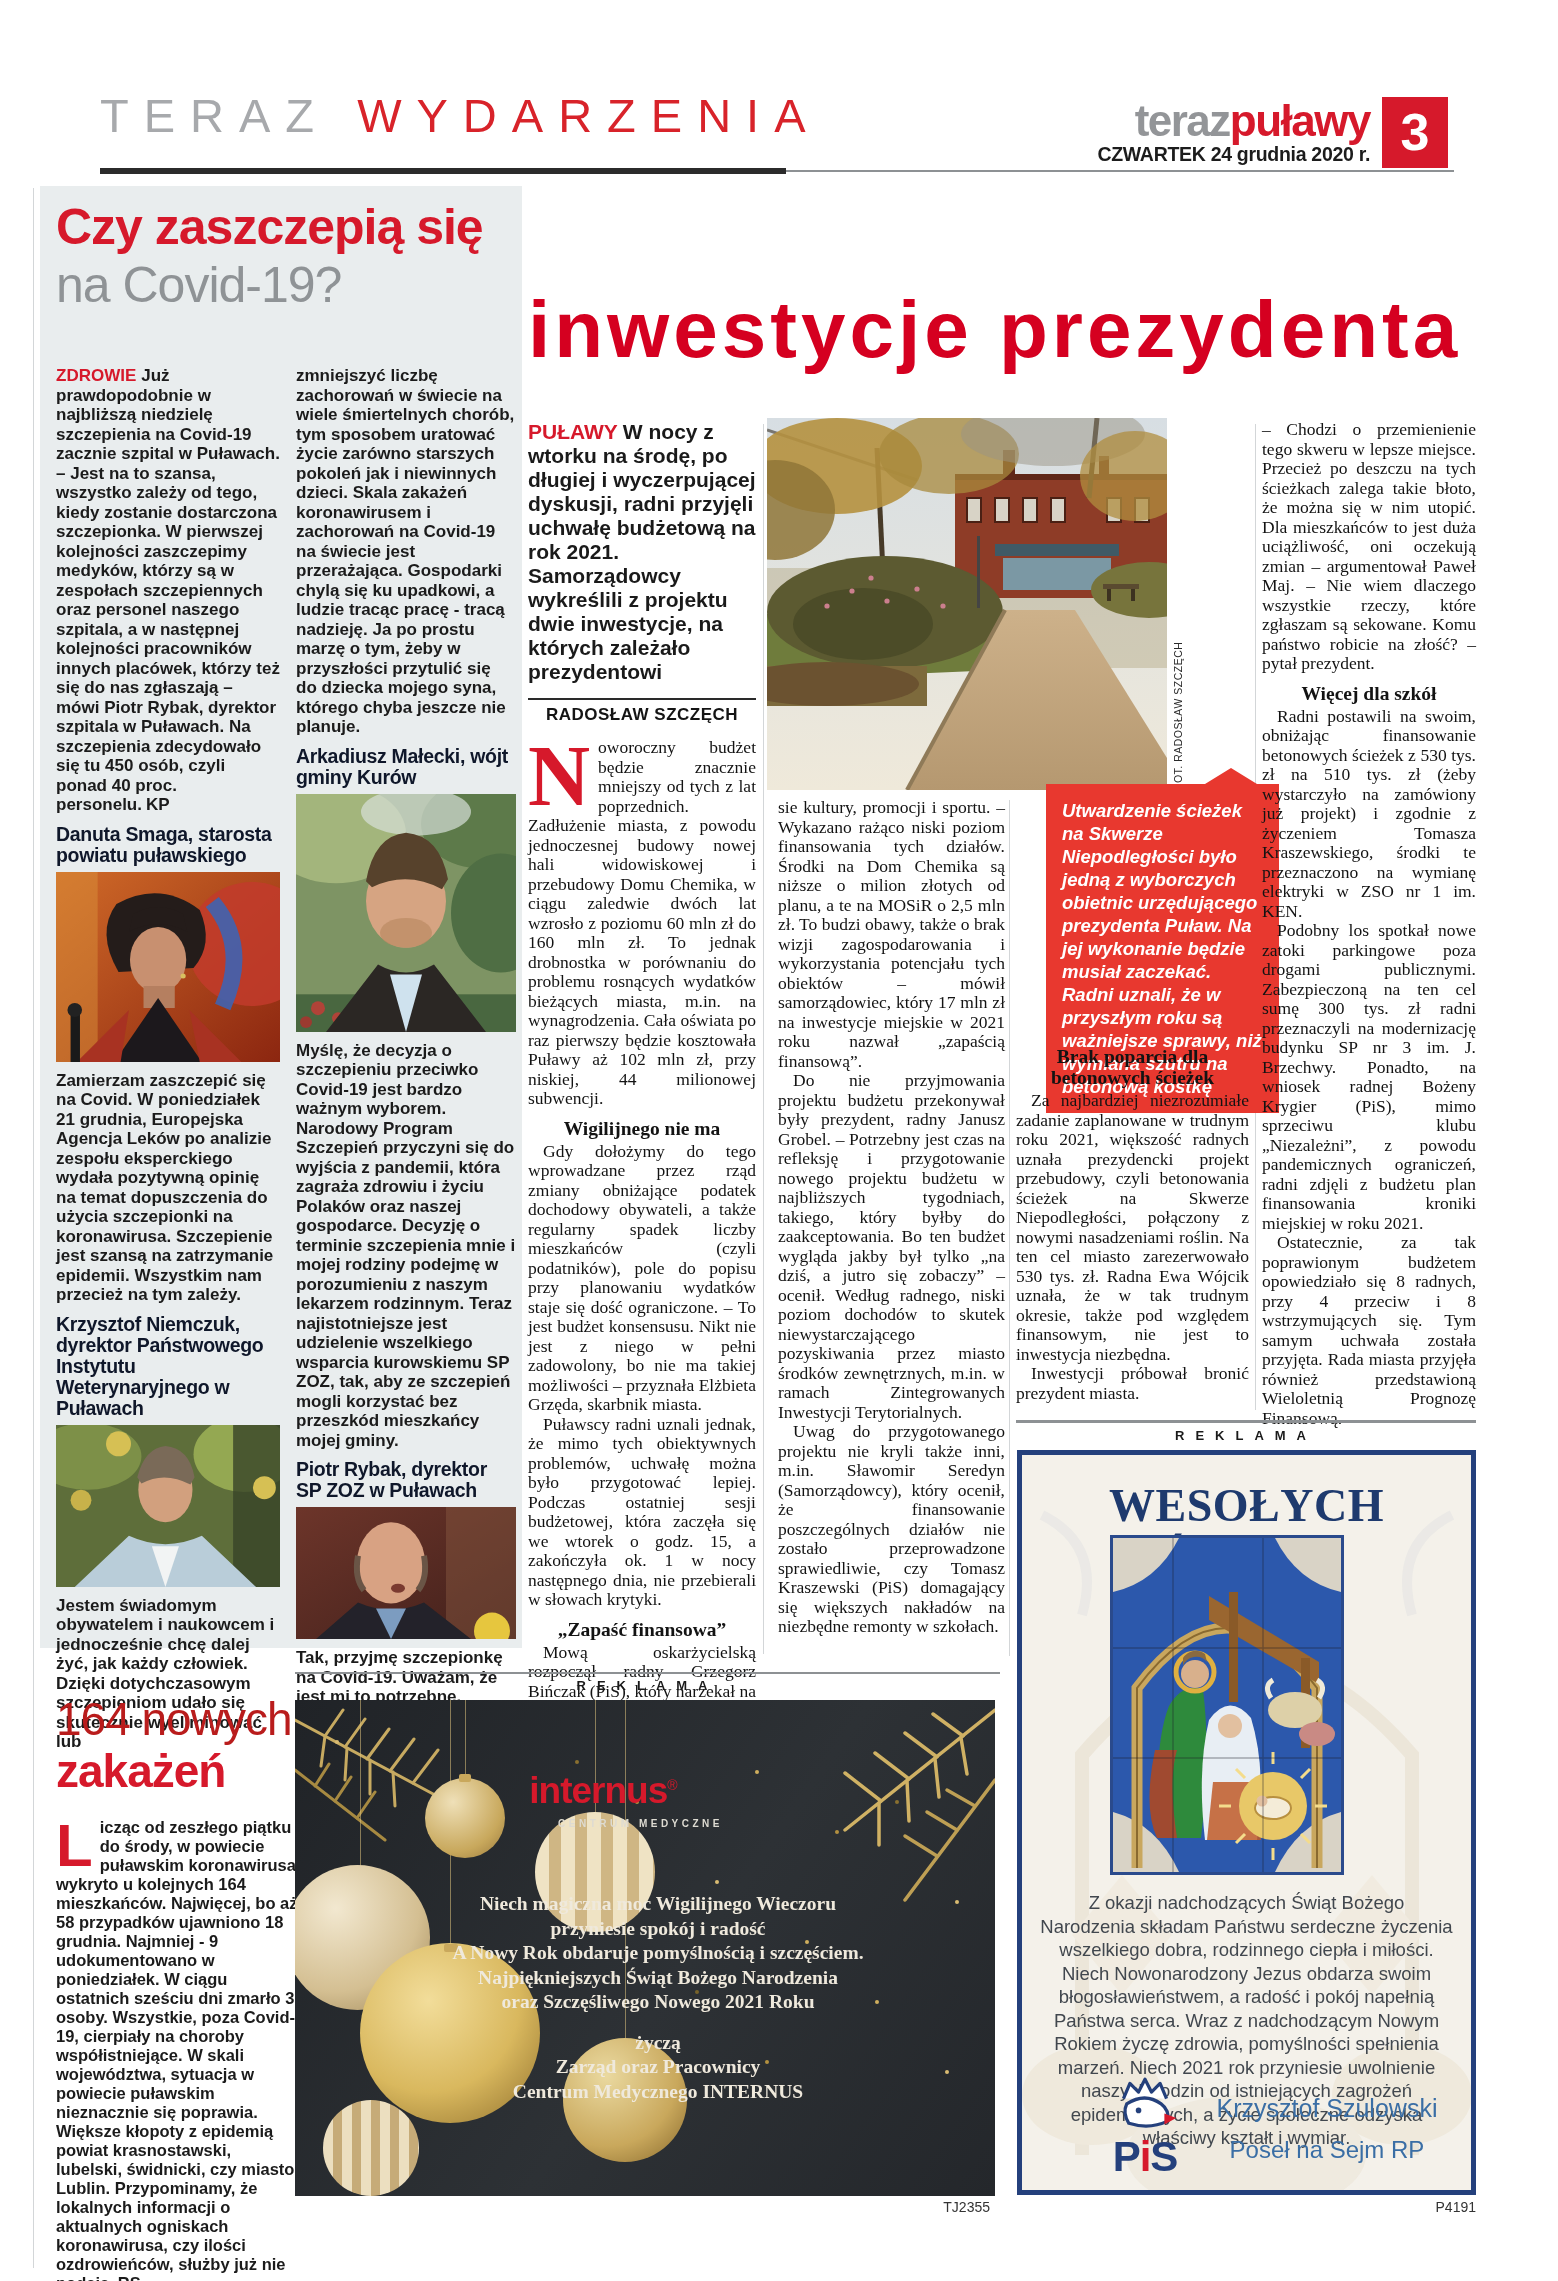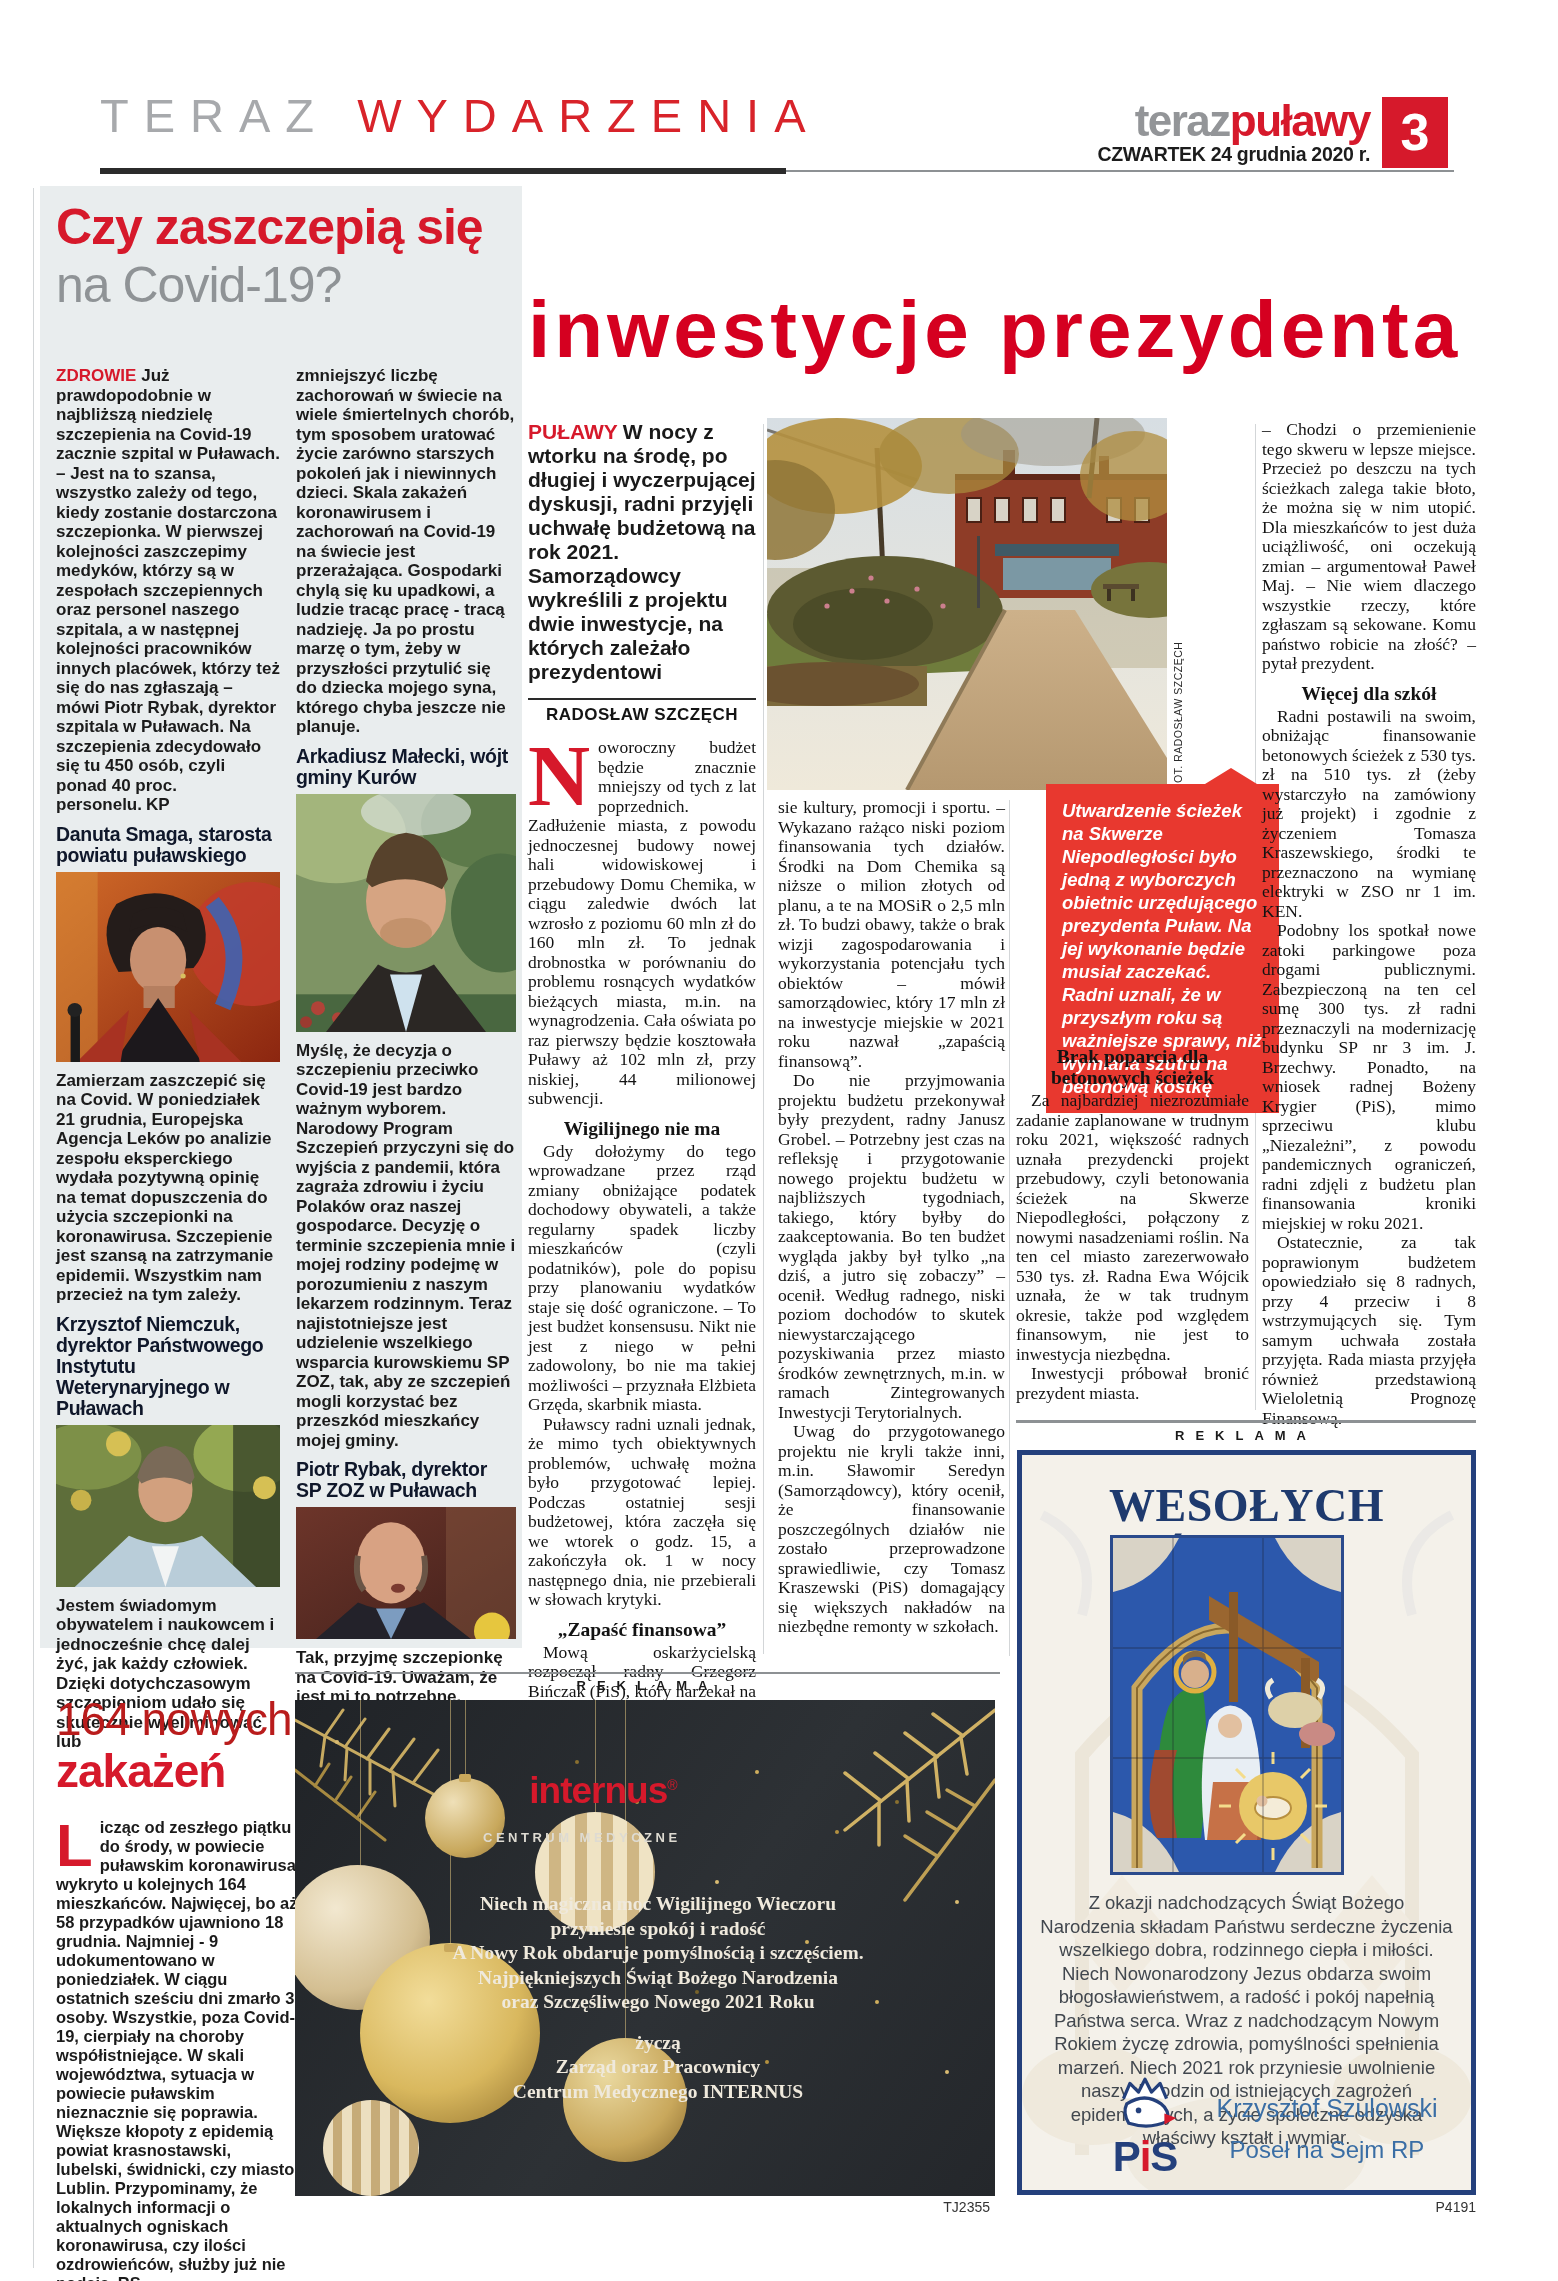--- a/index.html
+++ b/index.html
@@ -58,21 +58,21 @@
   .cases-body{font-size:16.5px;line-height:19px;font-weight:700;color:#1b1b1b;}
   
   .reklama{font-size:13px;font-weight:800;letter-spacing:11px;color:#1a1a1a;text-align:center;}
   .ad-code{font-size:14px;color:#333;text-align:right;font-weight:400;}
   .internus-ad{background:linear-gradient(125deg,#202327 0%,#2d3135 55%,#24272b 100%);overflow:hidden;}
   .ball{position:absolute;border-radius:50%;}
   .ball-string{position:absolute;width:1px;background:rgba(222,195,125,.55);}
   .ball-cap{position:absolute;width:12px;height:8px;background:#c9a85c;border-radius:2px;}
   .int-logo{color:#d6192b;font-size:37px;font-weight:800;letter-spacing:-1px;text-align:center;line-height:38px;}
   .int-logo sup{font-size:14px;font-weight:400;}
-  .int-sublogo{color:#dedbd2;font-size:13px;font-weight:700;letter-spacing:3.5px;text-align:left;margin-top:20px;}
+  .int-sublogo{color:#dedbd2;font-size:10px;font-weight:700;letter-spacing:3.5px;text-align:right;margin-top:8px;}
   .int-wish{font-family:"Liberation Serif",serif;font-weight:700;color:#efe9dc;
             font-size:19.5px;line-height:24.5px;text-align:center;}
   .int-wish .gap{margin-top:16px;}
   .sparkles{position:absolute;width:4px;height:4px;border-radius:50%;background:#d9bb72;
      box-shadow:420px 30px 0 #cfae5e,500px 90px 0 #b39040,380px 140px 0 #d9bb72,560px 60px 0 #8a7030,
                 470px 200px 0 #cfae5e,300px 60px 0 #b39040,620px 160px 0 #d9bb72,240px 20px 0 #8a7030,
                 540px 260px 0 #cfae5e,430px 320px 0 #b39040,610px 330px 0 #d9bb72,360px 250px 0 #77622a;}
   .pis-ad{border:5px solid #24407c;background:#f4f1ea;overflow:hidden;}
   .pis-title{font-family:"Liberation Serif",serif;font-size:46px;font-weight:700;color:#1e3a6e;
              text-align:center;letter-spacing:0.5px;}

